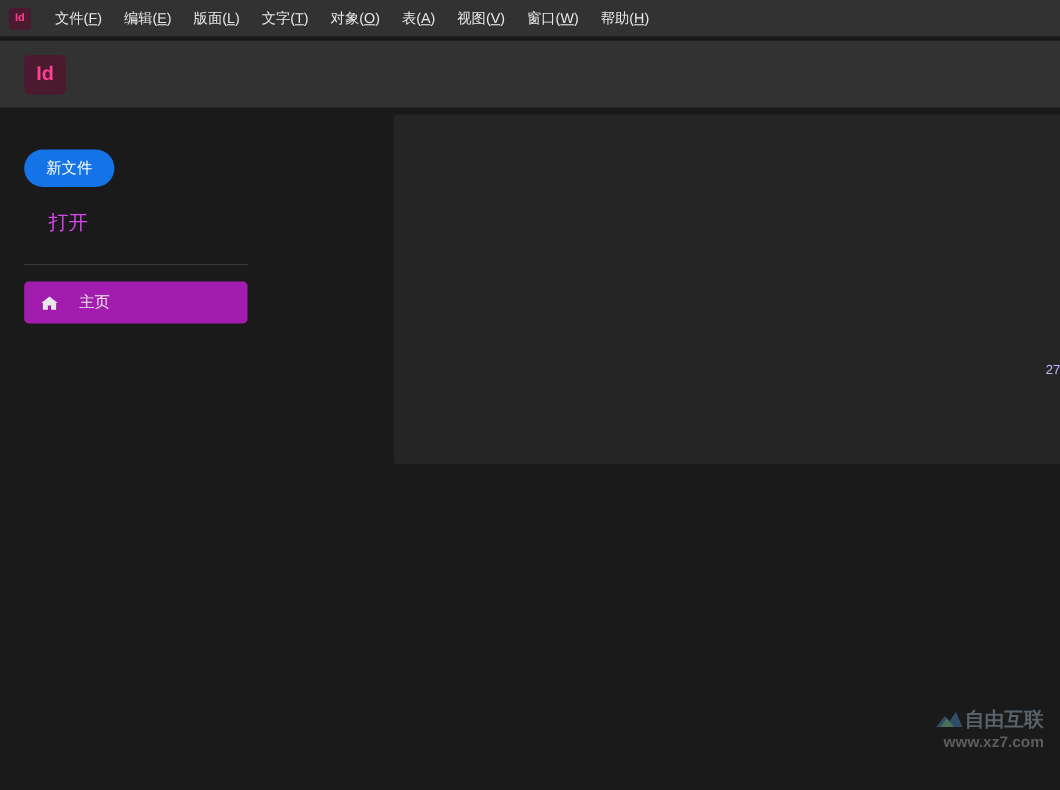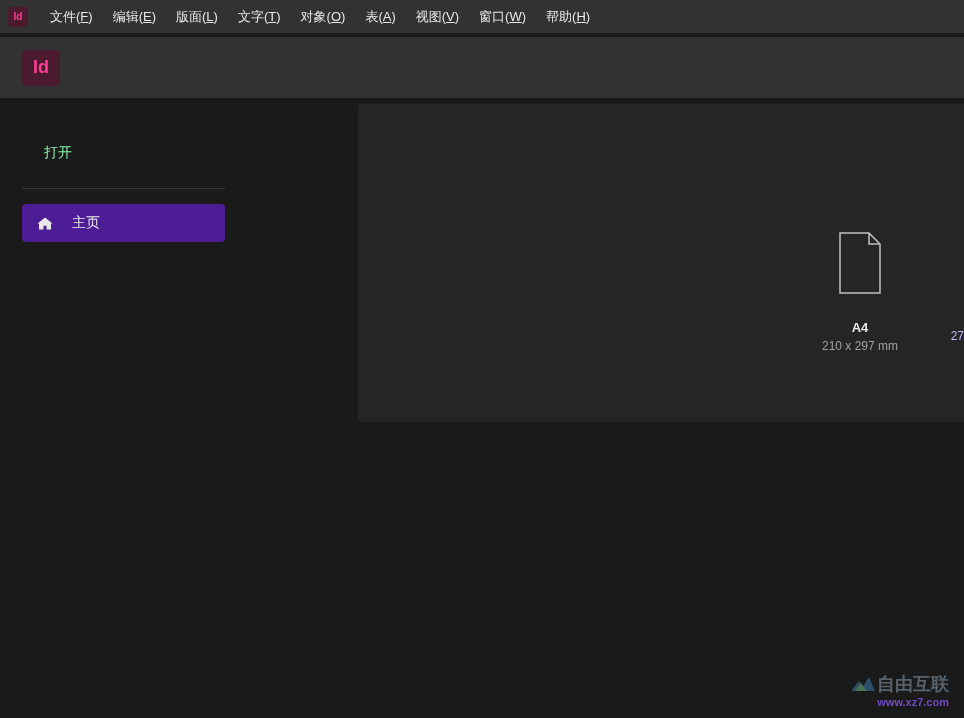--- a/index.html
+++ b/index.html
@@ -89,38 +89,38 @@
       color: #fff;
       font-size: 14px;
       border: none;
       border-radius: 18px;
       padding: 8px 20px;
       cursor: pointer;
       margin-bottom: 12px;
       display: block;
     }
     .btn-secondary {
-      color: #86efac;
-      font-size: 14px;
+      color: #d946ef;
+      font-size: 18px;
       background: transparent;
       border: none;
       padding: 8px 22px;
       cursor: pointer;
       display: block;
     }
     .sidebar-divider {
       border: none;
       border-top: 1px solid #3a3a3a;
       margin: 18px 0 15px 0;
     }
     .nav-item {
       display: flex;
       align-items: center;
       padding: 10px 14px;
-      background: #4c1d95;
+      background: #a21caf;
       border-radius: 4px;
       cursor: pointer;
     }
     .nav-item .home-icon {
       width: 18px;
       height: 15px;
       margin-right: 18px;
     }
     .nav-item span {
       color: #e8e8e8;
@@ -167,36 +167,36 @@
       right: 0;
       bottom: 79px;
       color: #c4b5fd;
       font-size: 12px;
     }
     
     
     .watermark {
       position: absolute;
       right: 15px;
-      bottom: 10px;
+      bottom: 36px;
       color: #6c7a85;
       font-size: 14px;
       font-weight: bold;
       opacity: 0.75;
     }
     .watermark-brand {
       display: flex;
       align-items: center;
       justify-content: flex-end;
       font-size: 18px;
     }
     .watermark-url {
-      font-size: 11px;
+      font-size: 14px;
       text-align: right;
-      color: #8b5cf6;
+      color: #737373;
     }
   </style>
 </head>
 <body>
 
 <div class="menubar">
   <div class="app-icon-small">
     <span>Id</span>
   </div>
   <div class="menu-item"><span>文件</span>(<span class="underline">F</span>)</div>
@@ -212,40 +212,33 @@
 
 <div class="header">
   <div class="app-icon-large">
     <span>Id</span>
   </div>
 </div>
 
 <div class="content-wrapper">
 
   <div class="sidebar">
+    <button class="btn-primary">新文件</button>
     <button class="btn-secondary">打开</button>
     <hr class="sidebar-divider">
     <div class="nav-item">
       <svg class="home-icon" viewBox="0 0 24 20" fill="#e8e8e8">
         <path d="M12 2 L2 10 L4 10 L4 18 L10 18 L10 13 L14 13 L14 18 L20 18 L20 10 L22 10 Z"></path>
       </svg>
       <span>主页</span>
     </div>
   </div>
 
   <div class="main-panel">
     <div class="preset-area">
-      <div class="preset-card">
-        <svg class="doc-icon" viewBox="0 0 42 62" fill="none" stroke="#c0c0c0" stroke-width="1.5">
-          <path d="M1 1 L30 1 L41 12 L41 61 L1 61 Z"></path>
-          <path d="M30 1 L30 12 L41 12"></path>
-        </svg>
-        <div class="preset-title">A4</div>
-        <div class="preset-size">210 x 297 mm</div>
-      </div>
       <div class="partial-text">27</div>
     </div>
   </div>
 
 </div>
 
 <div class="watermark">
   <div class="watermark-brand">
     <svg width="28" height="22" viewBox="0 0 28 22">
       <path d="M2 18 L10 8 L14 13 L20 4 L26 18 Z" fill="#4a8cc8" opacity="0.6"></path>

